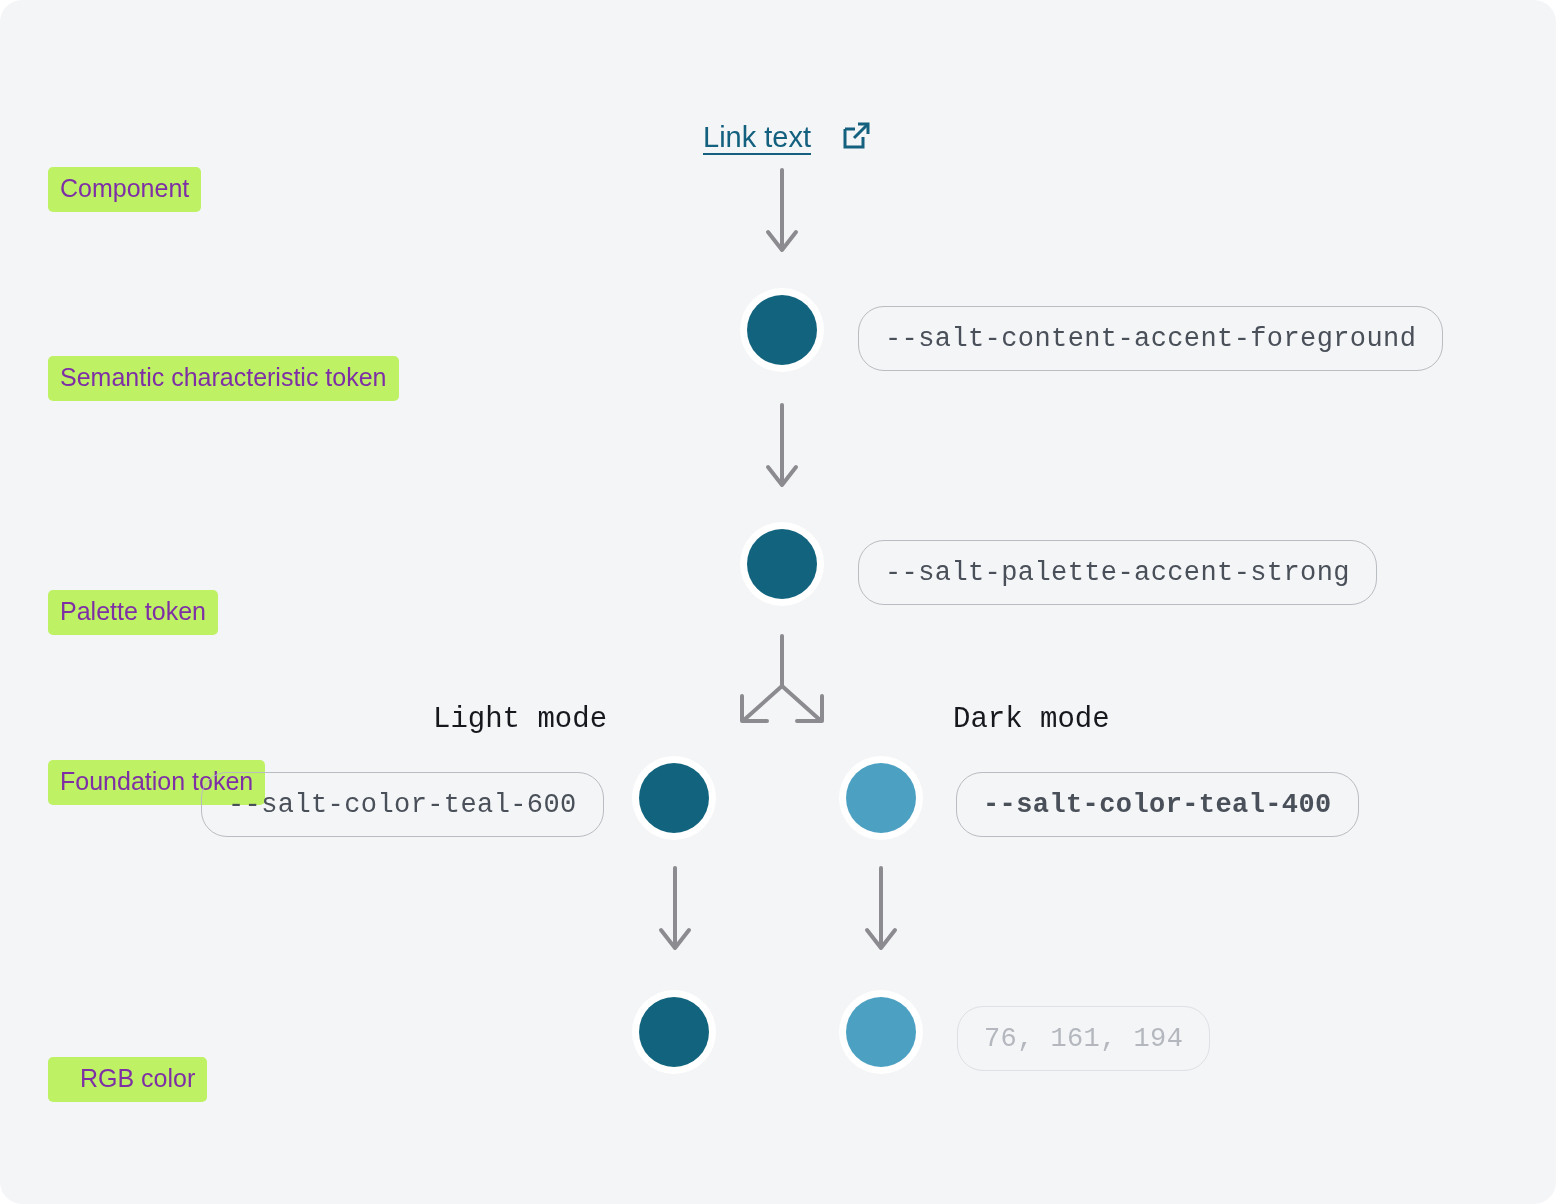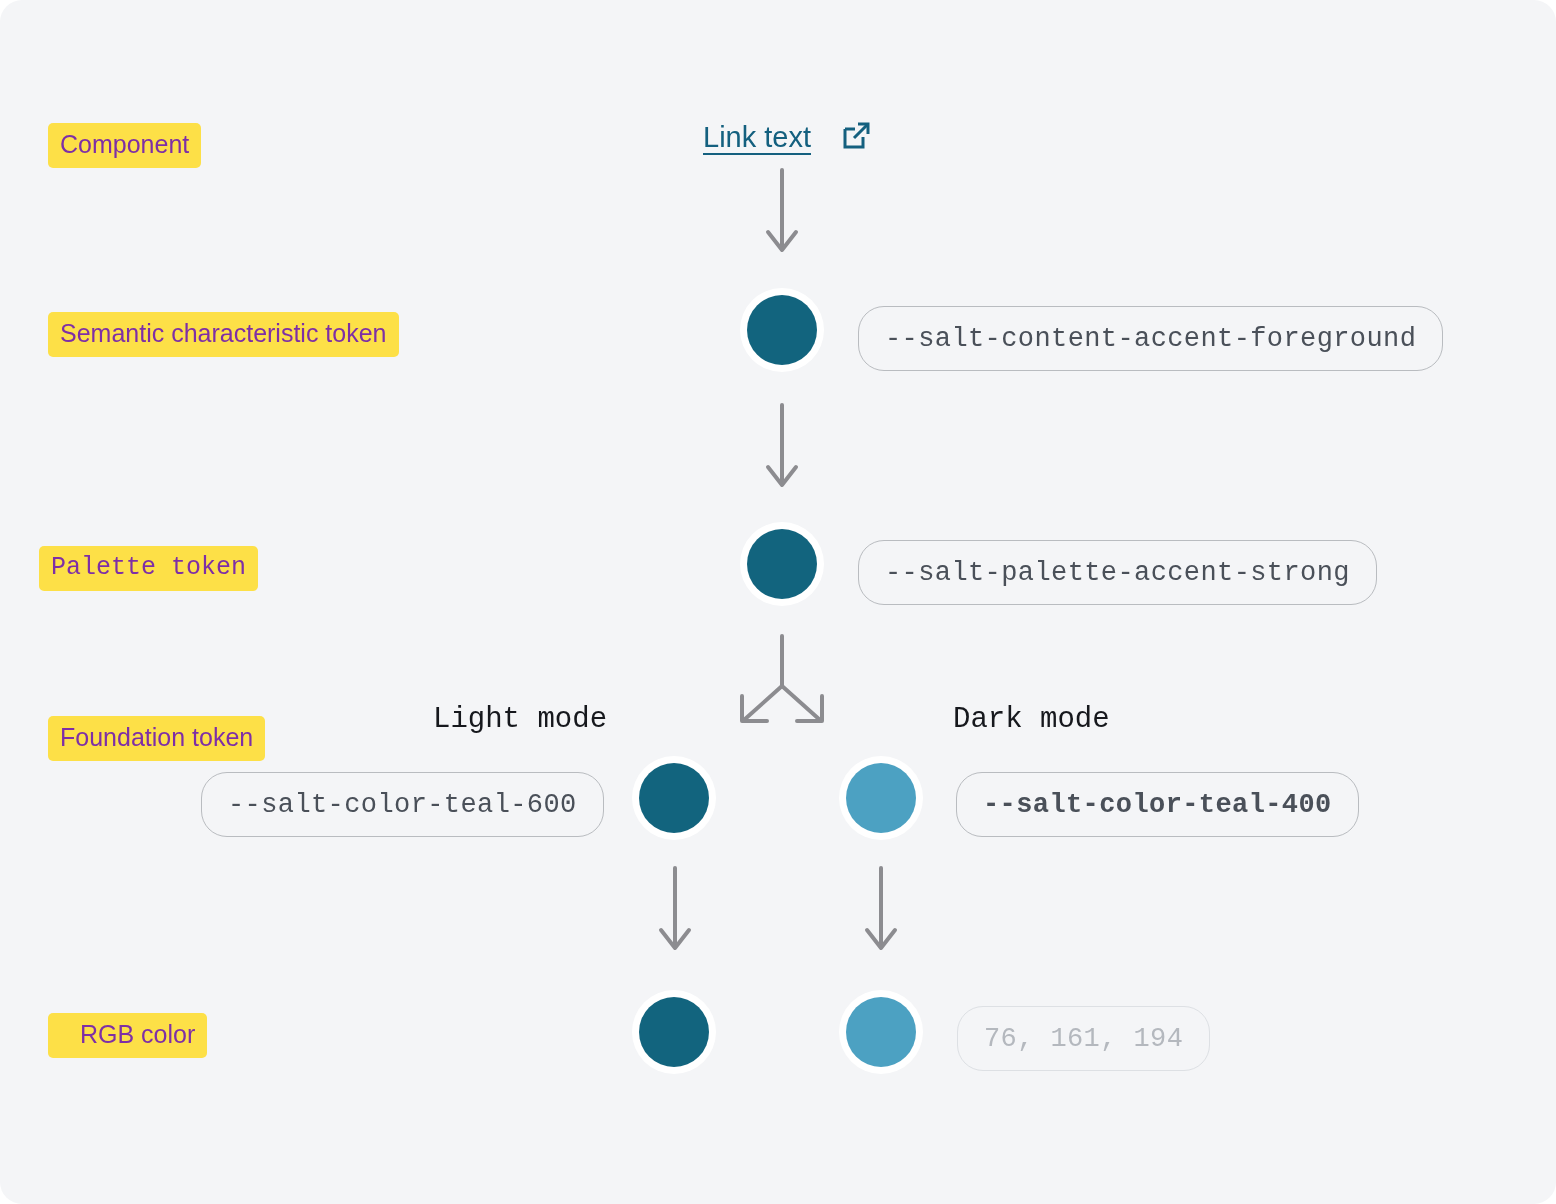--- a/index.html
+++ b/index.html
@@ -19,28 +19,29 @@
     width: 1556px;
     height: 1204px;
     background: #F4F5F7;
     border-radius: 22px;
     overflow: hidden;
   }
 
   
   .cat-label {
     position: absolute;
-    background: #fde047;
+    background: #bef264;
     color: #7E2FA6;
     font-size: 25px;
     line-height: 1;
     padding: 9px 12px 11px 12px;
     border-radius: 5px;
     white-space: nowrap;
     font-family: "Liberation Sans", sans-serif;
+    margin-top: 44px;
   }
 
   
   .link-row {
     position: absolute;
     display: flex;
     align-items: center;
     gap: 30px;
   }
   .link-text {
@@ -108,21 +109,21 @@
 </style>
 </head>
 <body>
 
 <div id="canvas">
 
   <div class="cat-label" style="left:48px; top:123px;">Component</div>
 
   <div class="cat-label" style="left:48px; top:312px;">Semantic characteristic token</div>
 
-  <div class="cat-label" style="left:39px; top:546px;font-family:Liberation Mono, monospace;">Palette token</div>
+  <div class="cat-label" style="left:48px; top:546px;">Palette token</div>
 
   <div class="cat-label" style="left:48px; top:716px;">Foundation token</div>
 
   <div class="cat-label" style="left:48px; top:1013px;padding-left:32px;">RGB color</div>
 
   <div class="link-row" style="left:703px; top:120px;">
     <span class="link-text">Link text</span>
     <span class="ext-icon">
       <svg width="30" height="30" viewBox="0 0 30 30" aria-hidden="true">
         <path d="M4 9 L4 27 L22 27 L22 17" fill="none" stroke="#14607F" stroke-width="3"></path>

